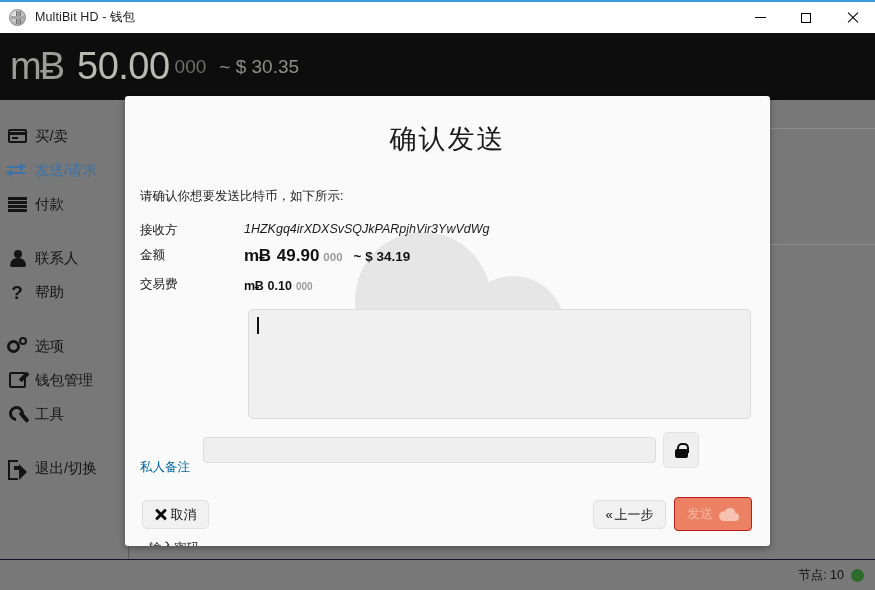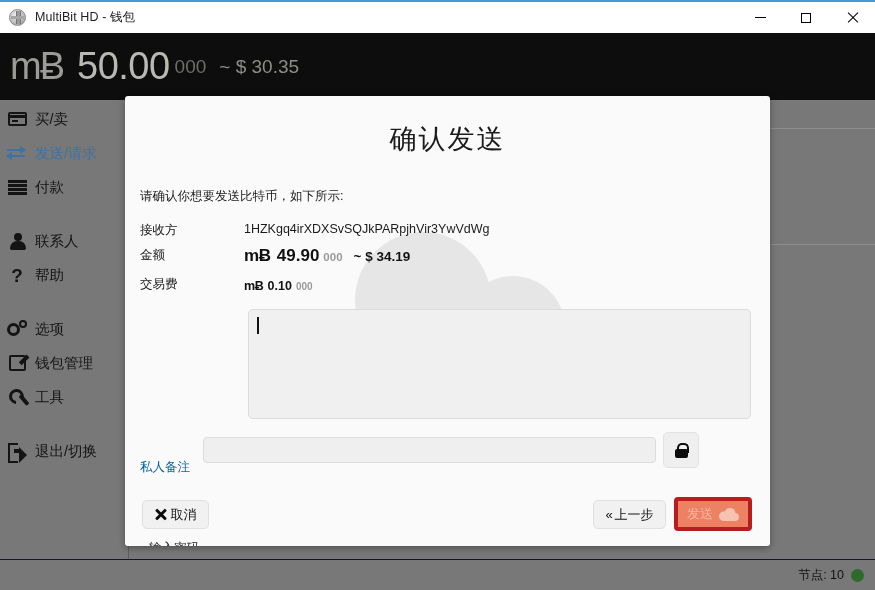--- a/index.html
+++ b/index.html
@@ -84,21 +84,21 @@
     margin-left: 12px; letter-spacing: -.5px;
   }
   .bal-dec { font-size: 19px; color: #6d6d6a; margin-left: 5px; }
   .bal-fiat { font-size: 19px; color: #8d8d89; margin-left: 13px; }
 
   
   .sidebar {
     position: absolute; left: 0; top: 100px;
     width: 128px; height: 459px;
     background: #787878;
-    padding-top: 2px;
+    padding-top: 19px;
   }
   .nav-item {
     display: flex; align-items: center;
     height: 34px; padding-left: 6px;
     font-size: 14.5px; color: #141414;
     cursor: default;
   }
   .nav-item.active { color: #3c72a8; }
   .nav-icon {
     width: 22px; height: 20px; margin-right: 7px;
@@ -215,21 +215,21 @@
   .dlg-intro {
     position: absolute; left: 15px; top: 92px;
     font-size: 12.5px; color: #1b1b1b;
   }
 
   .row { position: absolute; left: 0; right: 0; display: flex; }
   .row-label {
     width: 119px; padding-left: 15px;
     font-size: 12.5px; color: #1b1b1b;
   }
-  .row-value { font-size: 12.5px; color: #1b1b1b; }
+  .row-value { font-size: 12.5px; color: #1b1b1b; font-style: italic; }
 
   .addr-row { top: 126px; }
   .amt-row  { top: 150px; align-items: baseline; }
   .fee-row  { top: 182px; align-items: baseline; }
 
   .amt-unit { font-size: 17px; font-weight: bold; color: #111; letter-spacing: -.3px; }
   .amt-main { font-size: 17px; font-weight: bold; color: #111; margin-left: 6px; }
   .amt-dec  { font-size: 11.5px; color: #9a9a9a; font-weight: bold; margin-left: 4px; }
   .amt-fiat { font-size: 13.5px; font-weight: bold; color: #111; margin-left: 11px; }
 
@@ -291,21 +291,21 @@
     background: #f1f1f1;
     border: 1px solid #e0e0e0;
     border-radius: 5px;
     font-size: 13px; color: #121212;
     cursor: default;
   }
   .btn-cancel { left: 17px; top: 404px; width: 67px; }
   .btn-back   { left: 468px; top: 404px; width: 73px; }
   .btn-send   {
     left: 549px; top: 401px; width: 78px; height: 34px;
-    background: #ec8163; border: 4px solid #b91c1c;
+    background: #ec8163; border: 1px solid #b91c1c;
     color: #f6b8a5; border-radius: 4px;
   }
   .x-glyph { position: relative; width: 11px; height: 11px; margin-right: 5px; flex: none; }
   .x-glyph::before, .x-glyph::after {
     content:""; position:absolute; left:-1px; top:4px; width:14px; height:3px;
     background:#0d0d0d; border-radius:1px;
   }
   .x-glyph::before { transform: rotate(45deg); }
   .x-glyph::after  { transform: rotate(-45deg); }
   .chev { margin-right: 2px; font-size: 13px; }

